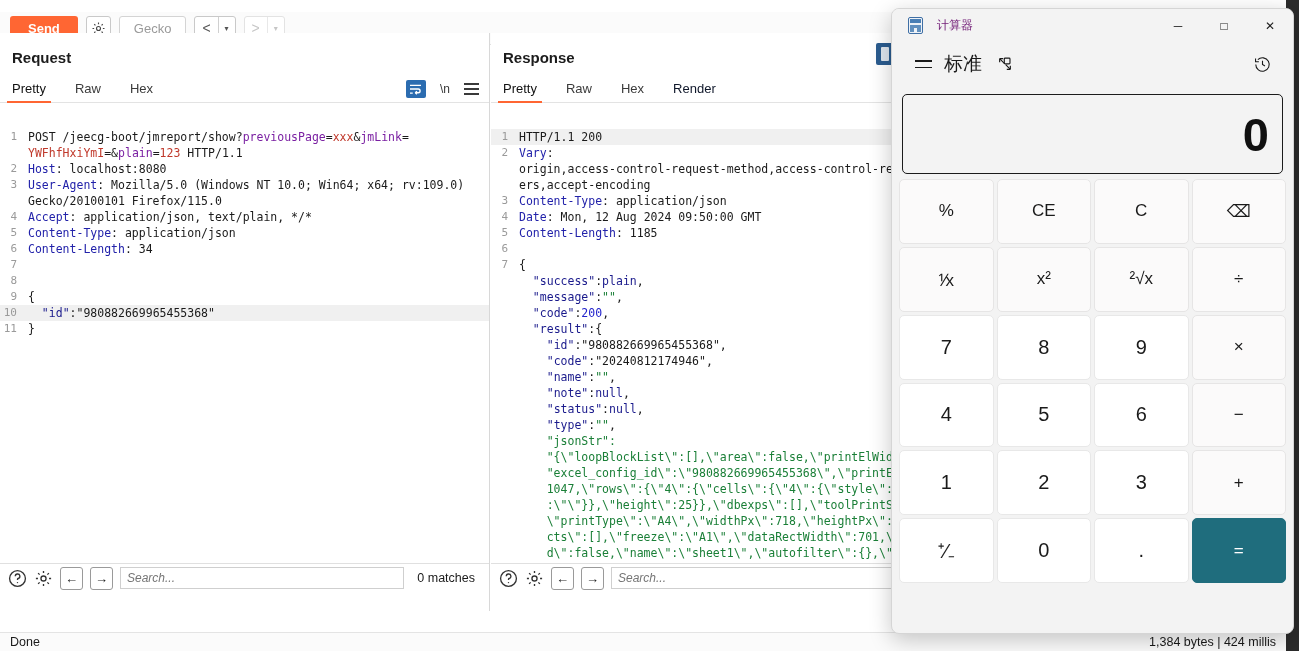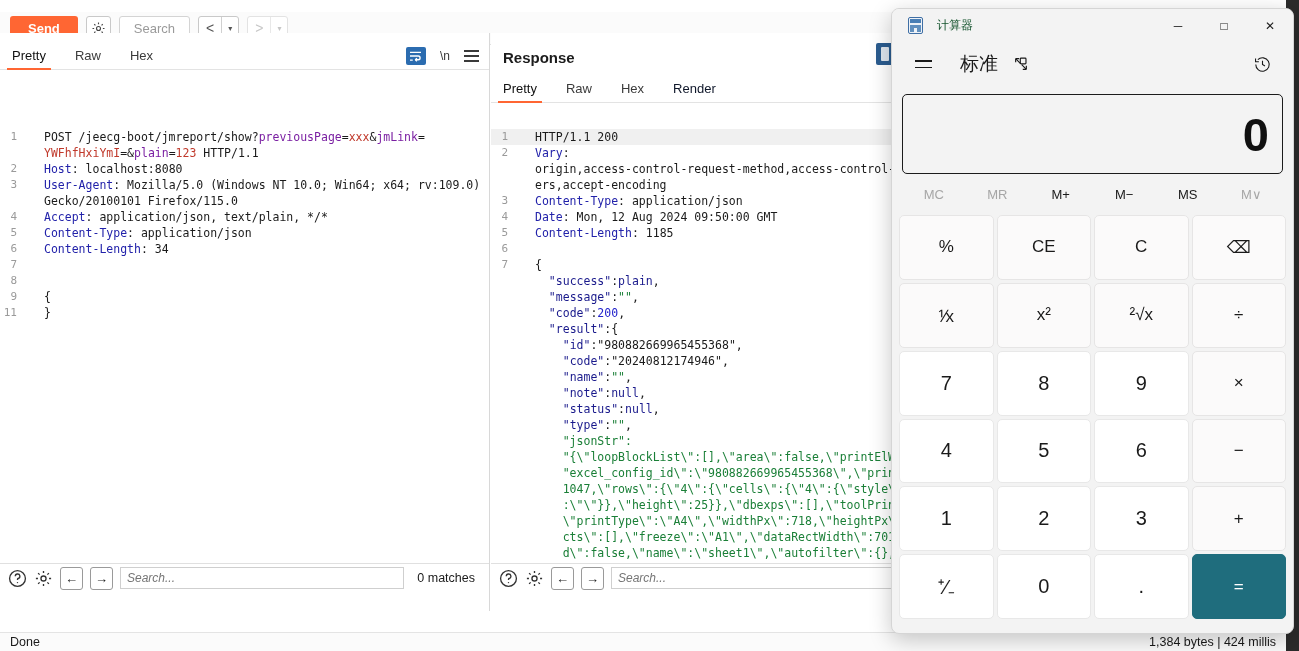--- a/index.html
+++ b/index.html
@@ -90,21 +90,21 @@
   .codearea{
     position:absolute; left:0; right:0; top:96px; bottom:48px;
     overflow:hidden; background:#fff;
     font-family:"DejaVu Sans Mono", monospace; font-size:11.5px;
   }
   .coderow{ display:flex; line-height:16px; }
   .gutter{
     width:22px; min-width:22px; text-align:right; padding-right:5px;
     color:#9a9a9a; font-size:11px; user-select:none;
   }
-  .codeline{ white-space:pre; padding-left:6px; color:#1a1a1a;margin-left:16px; }
+  .codeline{ white-space:pre; padding-left:6px; color:#1a1a1a; }
   .hl-row{ background:#f0f0f0; }
   .hl-row .codeline{ width:100%; }
   .k-hdr{ color:#2222aa;text-align:center; }
   .k-purple{ color:#7a1fa2; }
   .k-red{ color:#c0392b; }
   .k-navy{ color:#1a1a8c; }
 
   
   .findbar{
     position:absolute; left:0; right:0; bottom:19px; height:29px;
@@ -163,34 +163,34 @@
     background:#4a7fb5;
   }
   .calc-app-icon:after{
     content:""; position:absolute; left:1px; top:7px; right:1px; bottom:1px;
     background:
       linear-gradient(to right,#4a7fb5 33%,transparent 33%,transparent 66%,#4a7fb5 66%),
       linear-gradient(to bottom,#4a7fb5 45%,transparent 45%);
     background-size:100% 100%, 100% 100%;
     opacity:.85;
   }
-  .calc-title{ font-size:12px; color:#14532d; }
+  .calc-title{ font-size:12px; color:#701a75; }
   .wincontrols{ margin-left:auto; display:flex; height:33px; }
   .wc{
     width:46px; height:33px; display:flex; align-items:center;
     justify-content:center; cursor:pointer; color:#1a1a1a; font-size:12px;
   }
 
   #calc-modebar{
     height:44px; display:flex; align-items:center; padding:0 14px;
   }
   .hamburger{ width:34px; height:34px; display:flex; flex-direction:column;
     justify-content:center; align-items:center; gap:5px; cursor:pointer; }
   .hamburger i{ width:17px; height:1.5px; background:#1a1a1a; display:block; }
-  .mode-name{ font-size:19px; color:#1a1a1a; margin-left:20px; font-weight:400; }
+  .mode-name{ font-size:19px; color:#1a1a1a; margin-left:4px; font-weight:400; }
   .pin-icon{ margin-left:14px; cursor:pointer; width:18px; height:18px;
     display:flex; align-items:center; justify-content:center; }
   .history-icon{ margin-left:auto; width:34px; height:34px; display:flex;
     align-items:center; justify-content:center; cursor:pointer; }
 
   #calc-display{
     margin:8px 10px 0 10px; height:80px;
     border:1.6px solid #1b1b1b; border-radius:5px; background:#f3f3f3;
     display:flex; align-items:center; justify-content:flex-end;
     padding-right:14px;
@@ -229,36 +229,37 @@
   <div id="burp-toolbar">
     <button class="send-btn">Send</button>
 
     <div class="icon-btn">
       <svg width="15" height="15" viewBox="0 0 24 24" fill="none" stroke="#444" stroke-width="1.8">
         <circle cx="12" cy="12" r="3.2"></circle>
         <path d="M12 2.4v2.6M12 19v2.6M2.4 12h2.6M19 12h2.6M5.2 5.2l1.9 1.9M16.9 16.9l1.9 1.9M18.8 5.2l-1.9 1.9M7.1 16.9l-1.9 1.9"></path>
       </svg>
     </div>
 
-    <button class="cancel-btn">Search</button>
+    <button class="cancel-btn">Gecko</button>
 
     <div class="nav-btn">
       <span class="glyph">&lt;</span>
       <span class="sep"></span>
       <span class="caret">▾</span>
     </div>
 
     <div class="nav-btn disabled">
       <span class="glyph">&gt;</span>
       <span class="sep"></span>
       <span class="caret">▾</span>
     </div>
   </div>
 
   <div class="panel" id="request-panel">
+    <div class="panel-title">Request</div>
 
     <div class="tabrow">
       <div class="tab active">Pretty</div>
       <div class="tab">Raw</div>
       <div class="tab">Hex</div>
       <div class="tabrow-right">
         <div class="wrap-icon">
           <svg width="13" height="11" viewBox="0 0 14 12" fill="none" stroke="#fff" stroke-width="1.5">
             <path d="M1 1.5h12M1 5.5h9a2 2 0 0 1 0 4H7M1 10h3"></path>
             <path d="M8.5 7.8L7 9.6l1.5 1.6" stroke-linejoin="round"></path>
@@ -311,20 +312,24 @@
           <div class="codeline"></div>
         </div>
         <div class="coderow">
           <div class="gutter">8</div>
           <div class="codeline"></div>
         </div>
         <div class="coderow">
           <div class="gutter">9</div>
           <div class="codeline">{</div>
         </div>
+        <div class="coderow hl-row">
+          <div class="gutter">10</div>
+          <div class="codeline">  <span class="k-navy">"id"</span>:"980882669965455368"</div>
+        </div>
         <div class="coderow">
           <div class="gutter">11</div>
           <div class="codeline">}</div>
         </div>
       </div>
 
     <div class="findbar">
       <div class="round-icon">
         <svg width="19" height="19" viewBox="0 0 24 24" fill="none" stroke="#333" stroke-width="1.7">
           <circle cx="12" cy="12" r="10"></circle>
@@ -529,28 +534,20 @@
         <path d="M3.2 4.4v4.2h4.2"></path>
         <path d="M12 7.4V12l3.1 1.8"></path>
       </svg>
     </div>
   </div>
 
   <div id="calc-display">
     <div id="calc-value">0</div>
   </div>
 
-  <div id="calc-memrow">
-      <div class="mem-btn disabled">MC</div>
-      <div class="mem-btn disabled">MR</div>
-      <div class="mem-btn">M+</div>
-      <div class="mem-btn">M−</div>
-      <div class="mem-btn">MS</div>
-      <div class="mem-btn disabled">M∨</div>
-    </div>
 
   <div id="calc-keys">
       <div class="key ">%</div>
       <div class="key ">CE</div>
       <div class="key ">C</div>
       <div class="key ">⌫</div>
       <div class="key ">⅟x</div>
       <div class="key ">x²</div>
       <div class="key ">²√x</div>
       <div class="key ">÷</div>

